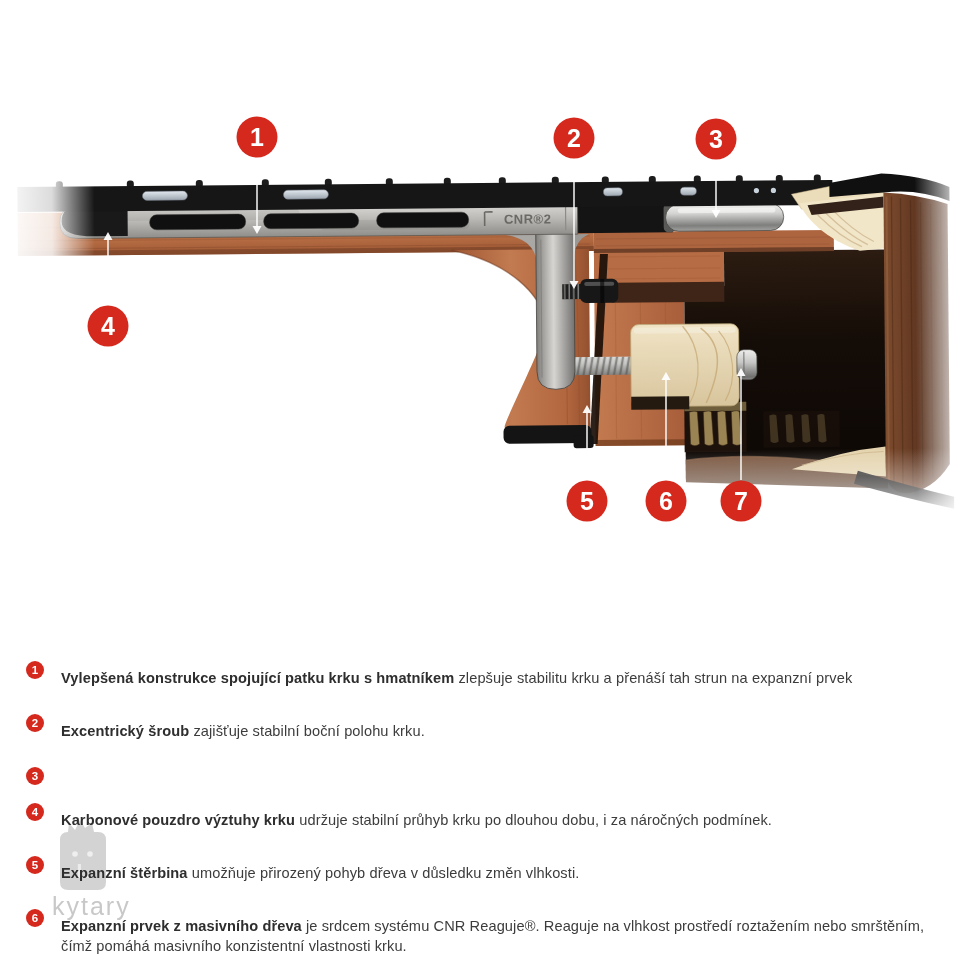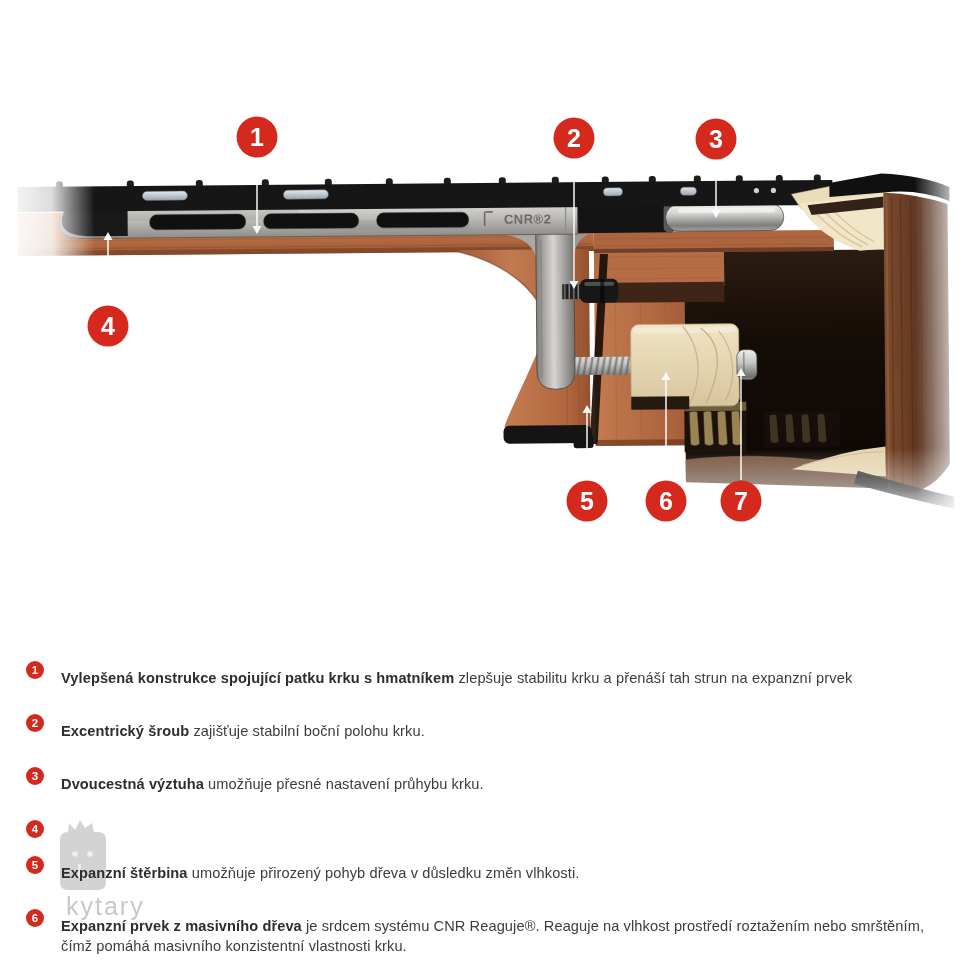--- a/index.html
+++ b/index.html
@@ -6,21 +6,21 @@
   body{width:966px;height:978px;background:#fff;font-family:"Liberation Sans",sans-serif;position:relative;overflow:hidden}
   .stage{position:absolute;inset:0}
   #scene{position:absolute;top:0;left:0}
   .legend{position:absolute;left:26px;top:660px;width:928px;z-index:2}
   .item{display:flex;gap:9px;margin-bottom:17px;align-items:flex-start}
   .lbadge{flex:0 0 18px;width:18px;height:18px;border-radius:50%;background:#d6291e;color:#fff;
           font-size:11.5px;font-weight:700;line-height:18px;text-align:center;margin-top:1px}
   .item p{margin:8px;font-size:14.6px;line-height:20px;color:#3c3c3c;letter-spacing:.1px}
   .item b{color:#2e2e2e}
   .watermark{position:absolute;left:50px;top:818px;z-index:1}
-  .wm-text{font-size:25px;color:#c8c8c8;letter-spacing:2px;line-height:1;margin-top:-4px;margin-left:16px}
+  .wm-text{font-size:25px;color:#c8c8c8;letter-spacing:2px;line-height:1;margin-top:-4px;margin-left:2px}
 </style>
 </head>
 <body>
 
 <div class="stage">
 
 <svg id="scene" width="966" height="630" viewBox="0 0 966 630">
   <defs>
     <linearGradient id="gMetal" x1="0" y1="203" x2="0" y2="235" gradientUnits="userSpaceOnUse">
       <stop offset="0" stop-color="#dcdbd8"></stop>
@@ -341,25 +341,25 @@
     <p><b>Vylepšená konstrukce spojující patku krku s hmatníkem</b><span> zlepšuje stabilitu krku a přenáší tah strun na expanzní prvek</span><br></p>
   </div>
 
   <div class="item">
     <span class="lbadge">2</span>
     <p><b>Excentrický šroub</b><span> zajišťuje stabilní boční polohu krku.</span></p>
   </div>
 
   <div class="item">
     <span class="lbadge">3</span>
-    <p><b>Dvoucestná výztuha</b><span> umožňuje přesné nastavení průhybu krku.</span></p>
   </div>
 
   <div class="item">
     <span class="lbadge">4</span>
+    <p><b>Karbonové pouzdro výztuhy krku</b><span> udržuje stabilní průhyb krku po dlouhou dobu, i za náročných podmínek.</span></p>
   </div>
 
   <div class="item">
     <span class="lbadge">5</span>
     <p><b>Expanzní štěrbina</b><span> umožňuje přirozený pohyb dřeva v důsledku změn vlhkosti.</span></p>
   </div>
 
   <div class="item">
     <span class="lbadge">6</span>
     <p><b>Expanzní prvek z masivního dřeva</b><span> je srdcem systému CNR Reaguje®. Reaguje na vlhkost prostředí roztažením nebo smrštěním,</span><br><span>čímž pomáhá masivního konzistentní vlastnosti krku.</span></p>

